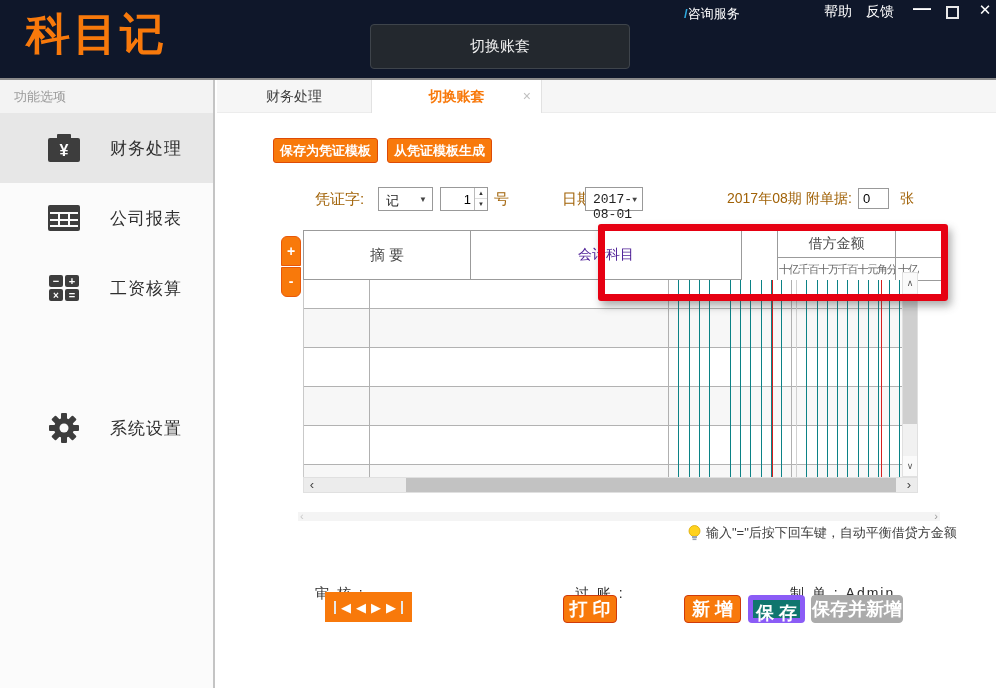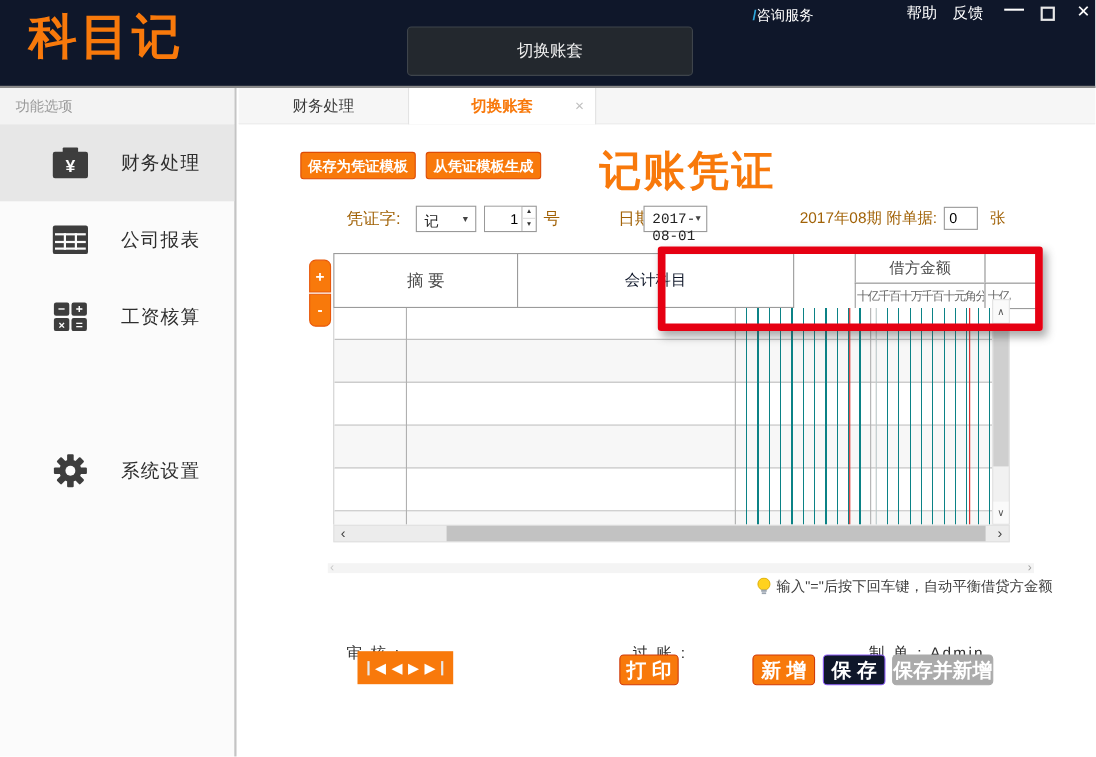--- a/index.html
+++ b/index.html
@@ -55,21 +55,21 @@
   .attach-input { position:absolute; left:858px; top:188px; width:31px; height:21px; border:1px solid #999; font-size:13px; padding-left:4px; outline:none; font-family:inherit; }
 
   
   .rowbtn { position:absolute; left:281px; width:20px; height:30px; background:#f8790b; border:1px solid #e8580a; color:#fff; font-weight:bold; text-align:center; cursor:pointer; }
   .rowbtn.add { top:236px; border-radius:6px 6px 0 0; line-height:28px; font-size:14px; }
   .rowbtn.rem { top:267px; border-radius:0 0 6px 6px; line-height:26px; font-size:14px; }
 
   
   .hcell { position:absolute; background:#fff; border:1px solid #9b9b9b; display:flex; align-items:center; justify-content:center; font-size:14px; color:#4a4a4a; }
   .hc-summary { left:303px; top:230px; width:168px; height:50px; font-size:15px; }
-  .hc-account { left:470px; top:230px; width:252px; height:50px; color:#0f172a; }
+  .hc-account { left:470px; top:230px; width:272px; height:50px; color:#4c1d95; }
   .hc-debit   { left:777px; top:230px; width:119px; height:28px; }
   .hc-next    { left:895px; top:230px; width:50px; height:28px; }
   .hc-digits  { left:777px; top:257px; width:119px; height:24px; font-size:11px; letter-spacing:-1.2px; color:#666; overflow:hidden; white-space:nowrap; justify-content:flex-start; padding-left:1px; }
   .hc-digits2 { left:895px; top:257px; width:50px; height:24px; font-size:11px; letter-spacing:-1px; color:#666; overflow:hidden; white-space:nowrap; justify-content:flex-start; padding-left:2px; }
 
   
   .grid-body { position:absolute; left:303px; top:280px; width:599px; height:197px; border-left:1px solid #c9c9c9; overflow:hidden; }
   .grow { width:100%; border-bottom:1px solid #b2b2b2; }
   .grow.g { background:#f7f7f7; } .grow.w { background:#ffffff; }
   .vline-col { position:absolute; left:65px; top:0; width:1px; height:197px; background:#b0b0b0; }
@@ -106,21 +106,21 @@
   .foot-label { position:absolute; top:549px; font-size:14px; color:#2e2e2e; letter-spacing:2px;margin-top:36px; }
   .fl-audit { left:315px; } .fl-post { left:575px; } .fl-maker { left:790px; }
 
   
   .navgroup { position:absolute; left:325px; top:592px; width:87px; height:30px; background:#f8790b; display:flex; align-items:center; justify-content:center; gap:5px; cursor:pointer; }
   .nav-tri { color:#fff; font-size:13px; line-height:1; }
   .nav-bar { width:2px; height:13px; background:#e8e8e8; display:inline-block; }
   .act-btn { position:absolute; top:595px; height:28px; border-radius:4px; color:#fff; font-size:18px; font-weight:bold; text-align:center; line-height:26px; cursor:pointer; }
   .b-print { left:563px; width:54px; background:#f8790b; border:1px solid #cf3a0a; }
   .b-add   { left:684px; width:57px; background:#f8790b; border:1px solid #cf3a0a; }
-  .b-save  { left:748px; width:57px; background:#0f172a; border:1px solid #8b5cf6; }
+  .b-save  { left:748px; width:57px; background:#0f766e; border:5px solid #8b5cf6; }
   .b-saveadd { left:811px; width:92px; background:#ababab; border:1px solid #ababab; }
 
   
   .annotation { position:absolute; left:598px; top:224px; width:350px; height:77px; border:7px solid #e60012; border-radius:3px; box-shadow:3px 5px 8px rgba(70,70,70,0.45); z-index:60; pointer-events:none; }
 </style>
 </head>
 <body>
 
 <div class="app">
 
@@ -208,21 +208,20 @@
   <div class="tabbar">
     <div class="tab tab1">财务处理</div>
     <div class="tab tab2">
       <span>切换账套</span>
       <span class="tab-close">×</span>
     </div>
   </div>
 
   <div class="tpl-btn tpl1">保存为凭证模板</div>
   <div class="tpl-btn tpl2">从凭证模板生成</div>
-  <div class="page-title">记账凭证</div>
 
   <span class="flabel" style="left:315px;">凭证字:</span>
   <div class="selbox" style="left:378px; width:55px;">
     <span class="txt">记</span>
     <span class="arr">▼</span>
   </div>
   <div class="numbox">
     <input value="1" style="">
     <div class="spin">
       <span class="up">▲</span>

